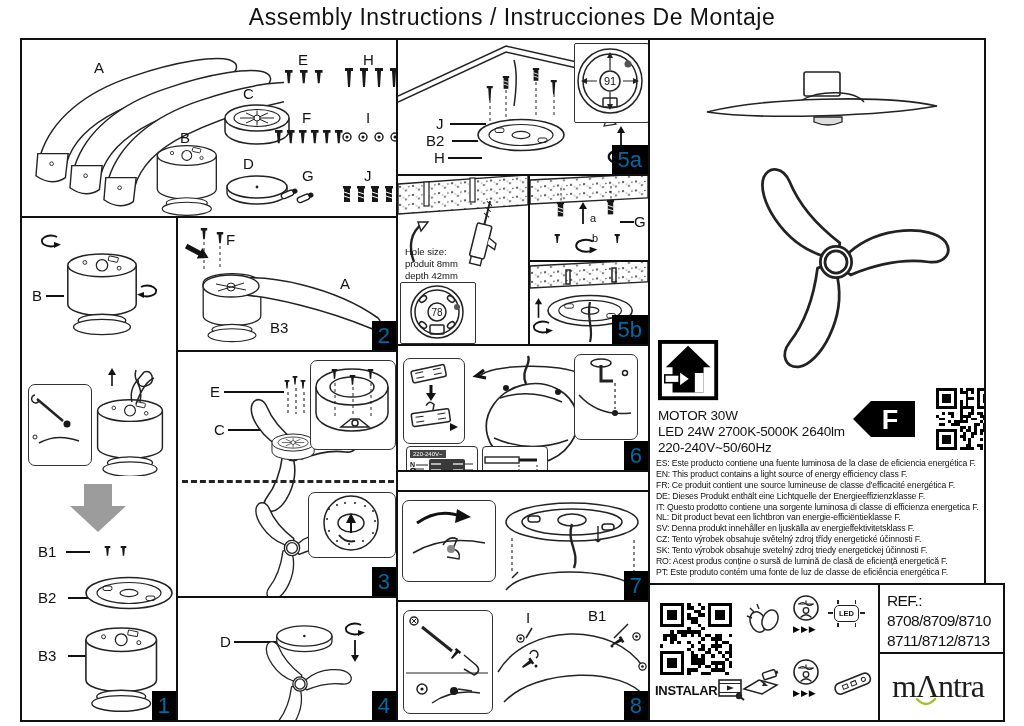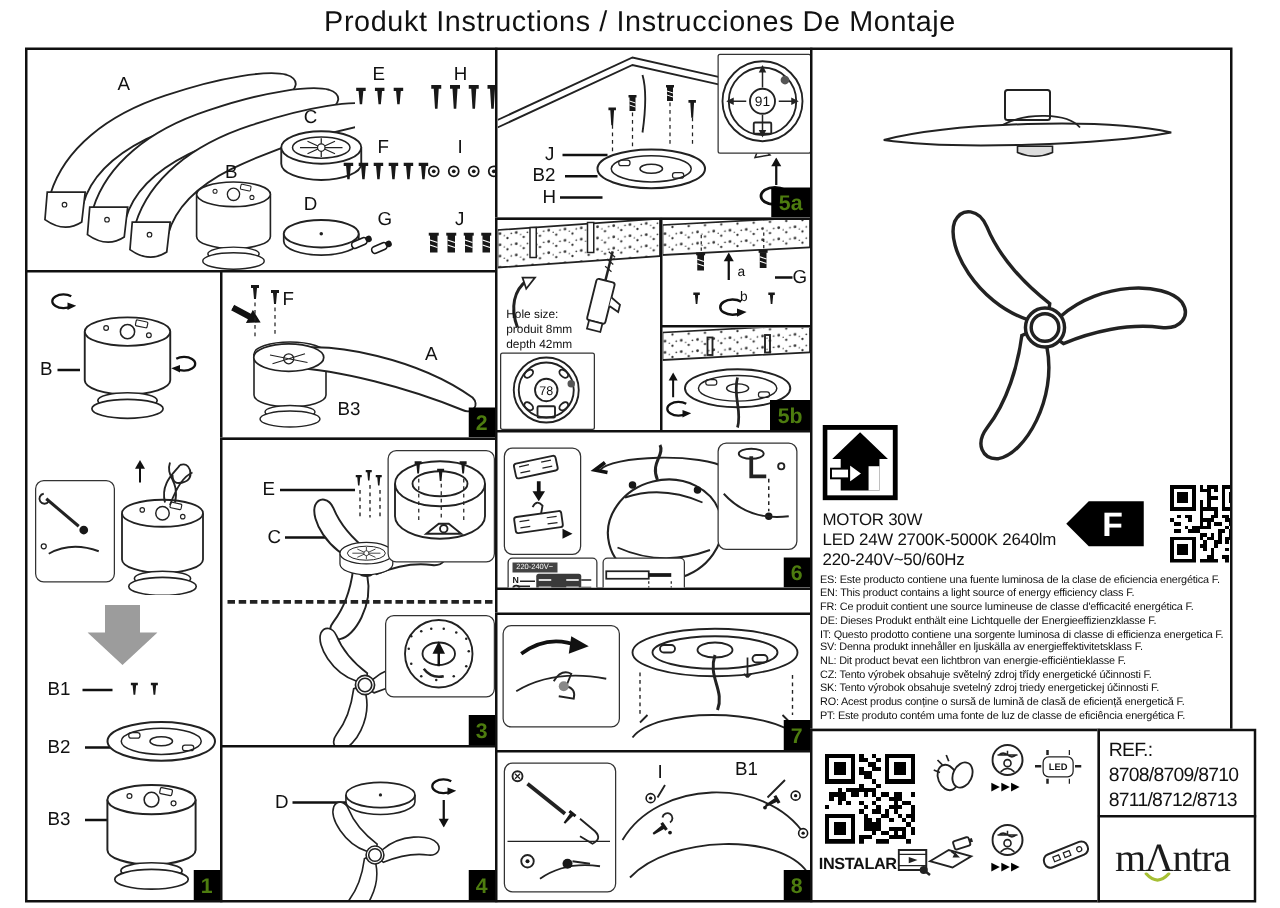--- a/index.html
+++ b/index.html
@@ -1,21 +1,21 @@
 <!DOCTYPE html>
 <html><head>
 <meta charset="utf-8">
 <style>
   html,body{margin:0;padding:0;background:#fff;}
   .page{position:relative;width:1024px;height:726px;background:#fff;font-family:"Liberation Sans",sans-serif;color:#111;overflow:hidden;}
   .title{position:absolute;left:0;top:4px;width:100%;text-align:center;font-size:23px;letter-spacing:.5px;color:#111;}
   .panel{position:absolute;border:2px solid #101010;background:#fff;box-sizing:border-box;overflow:hidden;}
   .lbl{position:absolute;font-size:15px;line-height:1;color:#111;white-space:nowrap;}
   .lead{position:absolute;height:1.5px;background:#111;}
-  .badge{position:absolute;right:0;bottom:0;background:#000;color:#4d7c0f;font-weight:bold;font-size:17px;line-height:1;padding:4px 6px 3px;}
+  .badge{position:absolute;right:0;bottom:0;background:#000;color:#0369a1;font-weight:normal;font-size:22px;line-height:1;padding:4px 6px 3px;}
   .inset{position:absolute;border:1.6px solid #333;border-radius:7px;background:#fff;box-sizing:border-box;overflow:hidden;}
   svg{display:block;}
   .line{stroke:#222;fill:none;stroke-width:1.5;}
   .smalltxt{position:absolute;font-size:9.5px;line-height:1.25;}
   .specs{position:absolute;font-size:13.5px;line-height:1.18;letter-spacing:-.2px;}
   .langs{position:absolute;font-size:8.7px;line-height:1.255;letter-spacing:-.15px;white-space:nowrap;}
   .lang{height:10.9px;}
   .qr{position:absolute;}
   .refbox{position:absolute;font-size:15.5px;letter-spacing:-.6px;line-height:1.3;}
   .brand{position:absolute;font-family:"Liberation Serif",serif;font-size:32px;color:#1c1c1c;letter-spacing:-1px;}
@@ -179,21 +179,21 @@
           <rect x="12" y="8" width="15" height="34" rx="2" fill="#fff" stroke="#222" stroke-width="1.5"></rect>
           <path d="M19,8 V-16" stroke="#222" stroke-width="2"></path>
           <path d="M16,-15 l6,3 m-6,3 l6,3 m-6,3 l6,3" stroke="#222" stroke-width="1"></path>
           <rect x="14" y="42" width="11" height="7" fill="#fff" stroke="#222" stroke-width="1.4"></rect>
           <path d="M27,20 l8,4 v6 l-8,-3" fill="#fff" stroke="#222" stroke-width="1.4"></path>
         </g>
       </g>
     </defs>
   </svg>
 
-  <div class="title">Produkt Instructions / Instrucciones De Montaje</div>
+  <div class="title">Assembly Instructions / Instrucciones De Montaje</div>
 
   <div class="panel" style="left:20px;top:38px;width:378px;height:180px;">
     <svg width="260" height="176" style="position:absolute;left:2px;top:2px;">
       <use href="#sym-blade" transform="translate(0,4) scale(0.92)"></use>
       <use href="#sym-blade" transform="translate(34,16) scale(0.92)"></use>
       <use href="#sym-blade" transform="translate(68,28) scale(0.92)"></use>
     </svg>
     <span class="lbl" style="left:72px;top:20px;">A</span>
     <span class="lbl" style="left:158px;top:90px;">B</span>
     <svg width="80" height="92" style="position:absolute;left:132px;top:104px;">
@@ -788,22 +788,22 @@
           <rect x="1" y="15" width="5" height="5" fill="#fff"></rect>
           <rect x="2" y="16" width="3" height="3" fill="#000"></rect>
         </svg>
       </div>
     <div class="langs" style="left:6px;top:418px;width:348px;" id="langs">
         <div class="lang">ES: Este producto contiene una fuente luminosa de la clase de eficiencia energética F.</div>
         <div class="lang">EN: This product contains a light source of energy efficiency class F.</div>
         <div class="lang">FR: Ce produit contient une source lumineuse de classe d'efficacité energética F.</div>
         <div class="lang">DE: Dieses Produkt enthält eine Lichtquelle der Energieeffizienzklasse F.</div>
         <div class="lang">IT: Questo prodotto contiene una sorgente luminosa di classe di efficienza energetica F.</div>
+        <div class="lang">NL: Dit product bevat een lichtbron van energie-efficiëntieklasse F.</div>
         <div class="lang">SV: Denna produkt innehåller en ljuskälla av energieffektivitetsklass F.</div>
-        <div class="lang">NL: Dit product bevat een lichtbron van energie-efficiëntieklasse F.</div>
         <div class="lang">CZ: Tento výrobek obsahuje světelný zdroj třídy energetické účinnosti F.</div>
         <div class="lang">SK: Tento výrobok obsahuje svetelný zdroj triedy energetickej účinnosti F.</div>
         <div class="lang">RO: Acest produs conține o sursă de lumină de clasă de eficiență energetică F.</div>
         <div class="lang">PT: Este produto contém uma fonte de luz de classe de eficiência energética F.</div>
       </div>
   </div>
 
   <div class="panel" style="left:648px;top:583px;width:232px;height:139px;">
     <div class="qr" style="left:8px;top:18px;width:76px;height:72px;">
         <svg viewBox="0 0 21 21" width="76px" height="72px" shape-rendering="crispEdges">

